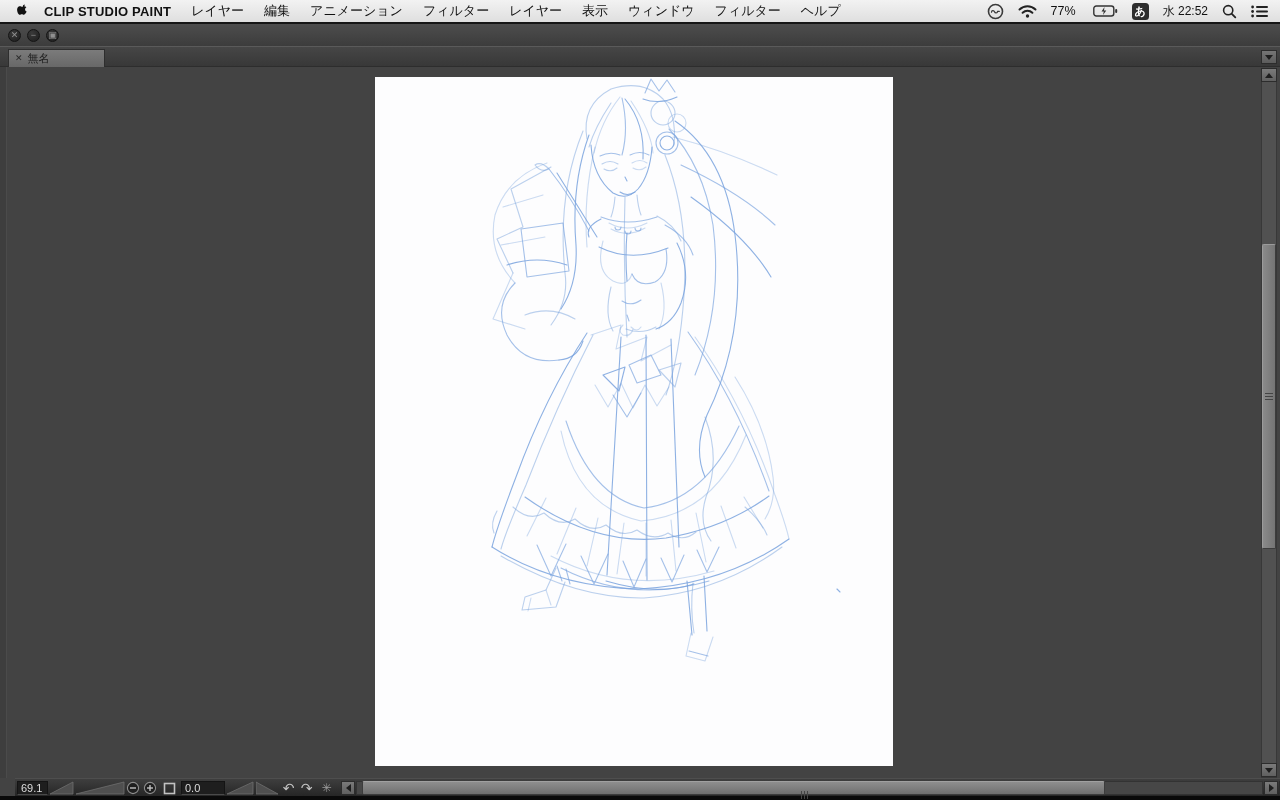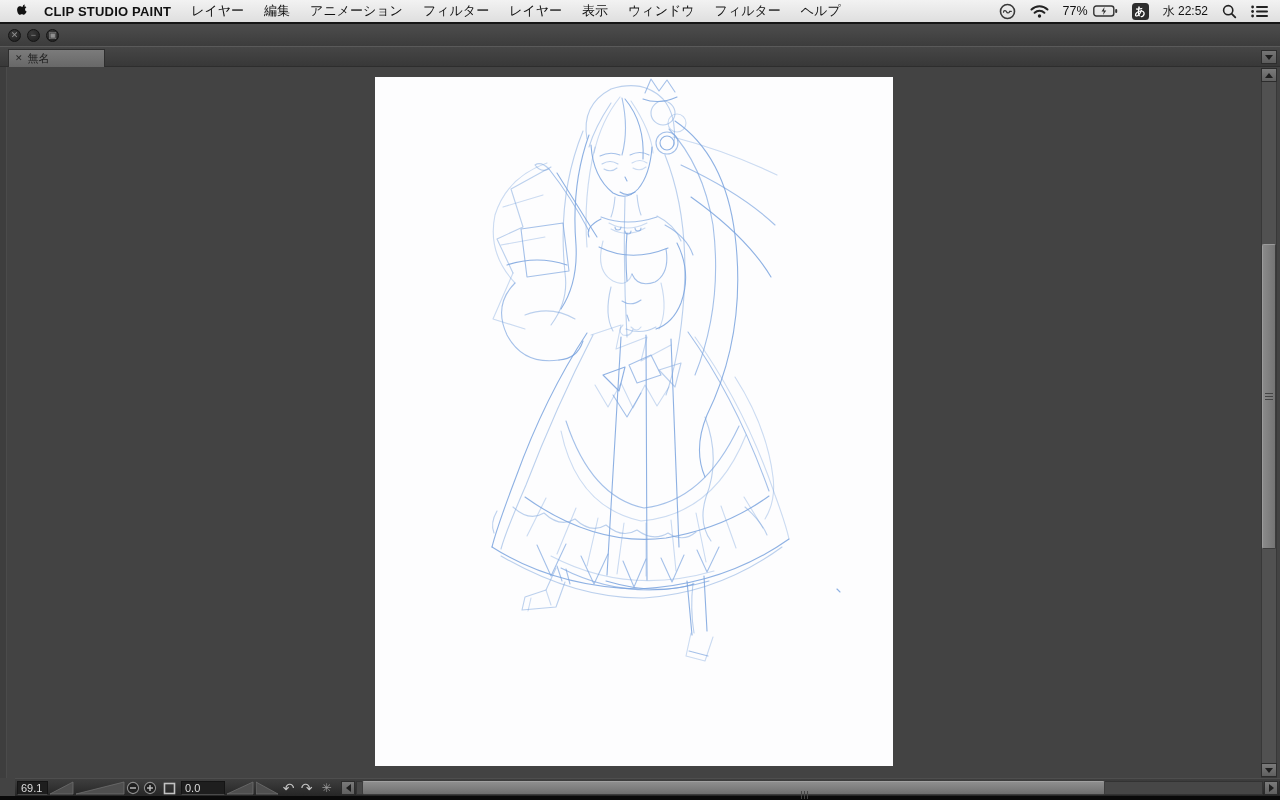--- a/index.html
+++ b/index.html
@@ -10,21 +10,21 @@
   
   .menubar { position:absolute; top:0; left:0; width:1280px; height:22px;
     background:linear-gradient(#f2f2f2,#dfdfdf); color:#111; display:flex; align-items:center;
     font-size:13px; z-index:30; }
   .menubar .left { display:flex; align-items:center; gap:0; padding-left:12px; }
   .apple { width:22px; display:flex; justify-content:center; align-items:center; }
   .appname { font-weight:bold; padding:0 10px; letter-spacing:.2px; }
   .menu-item { padding:0 10px; white-space:nowrap; }
   .menubar .right { margin-left:auto; display:flex; align-items:center; gap:14px; padding-right:12px; }
   .mb-icon { display:flex; align-items:center; }
-  .batt-wrap { display:flex; align-items:center; gap:5px; font-size:12.5px; }
+  .batt-wrap { display:flex; align-items:center; gap:17px; font-size:12.5px; }
   .ime { width:17px; height:17px; background:#2d2d2d; color:#fff; border-radius:3.5px;
     font-size:11px; display:flex; align-items:center; justify-content:center; font-weight:bold; }
   .clock { font-size:12px; }
 
   
   .titlebar { position:absolute; top:22px; left:0; width:1280px; height:24px;
     background:linear-gradient(#4d4d4d,#3c3c3c); border-top:2px solid #161616;
     display:flex; align-items:center; z-index:20; }
   .win-btns { display:flex; gap:6px; padding-left:8px; }
   .win-btn { width:13px; height:13px; border-radius:50%; background:radial-gradient(circle at 35% 30%,#3a3a3a,#1d1d1d);

